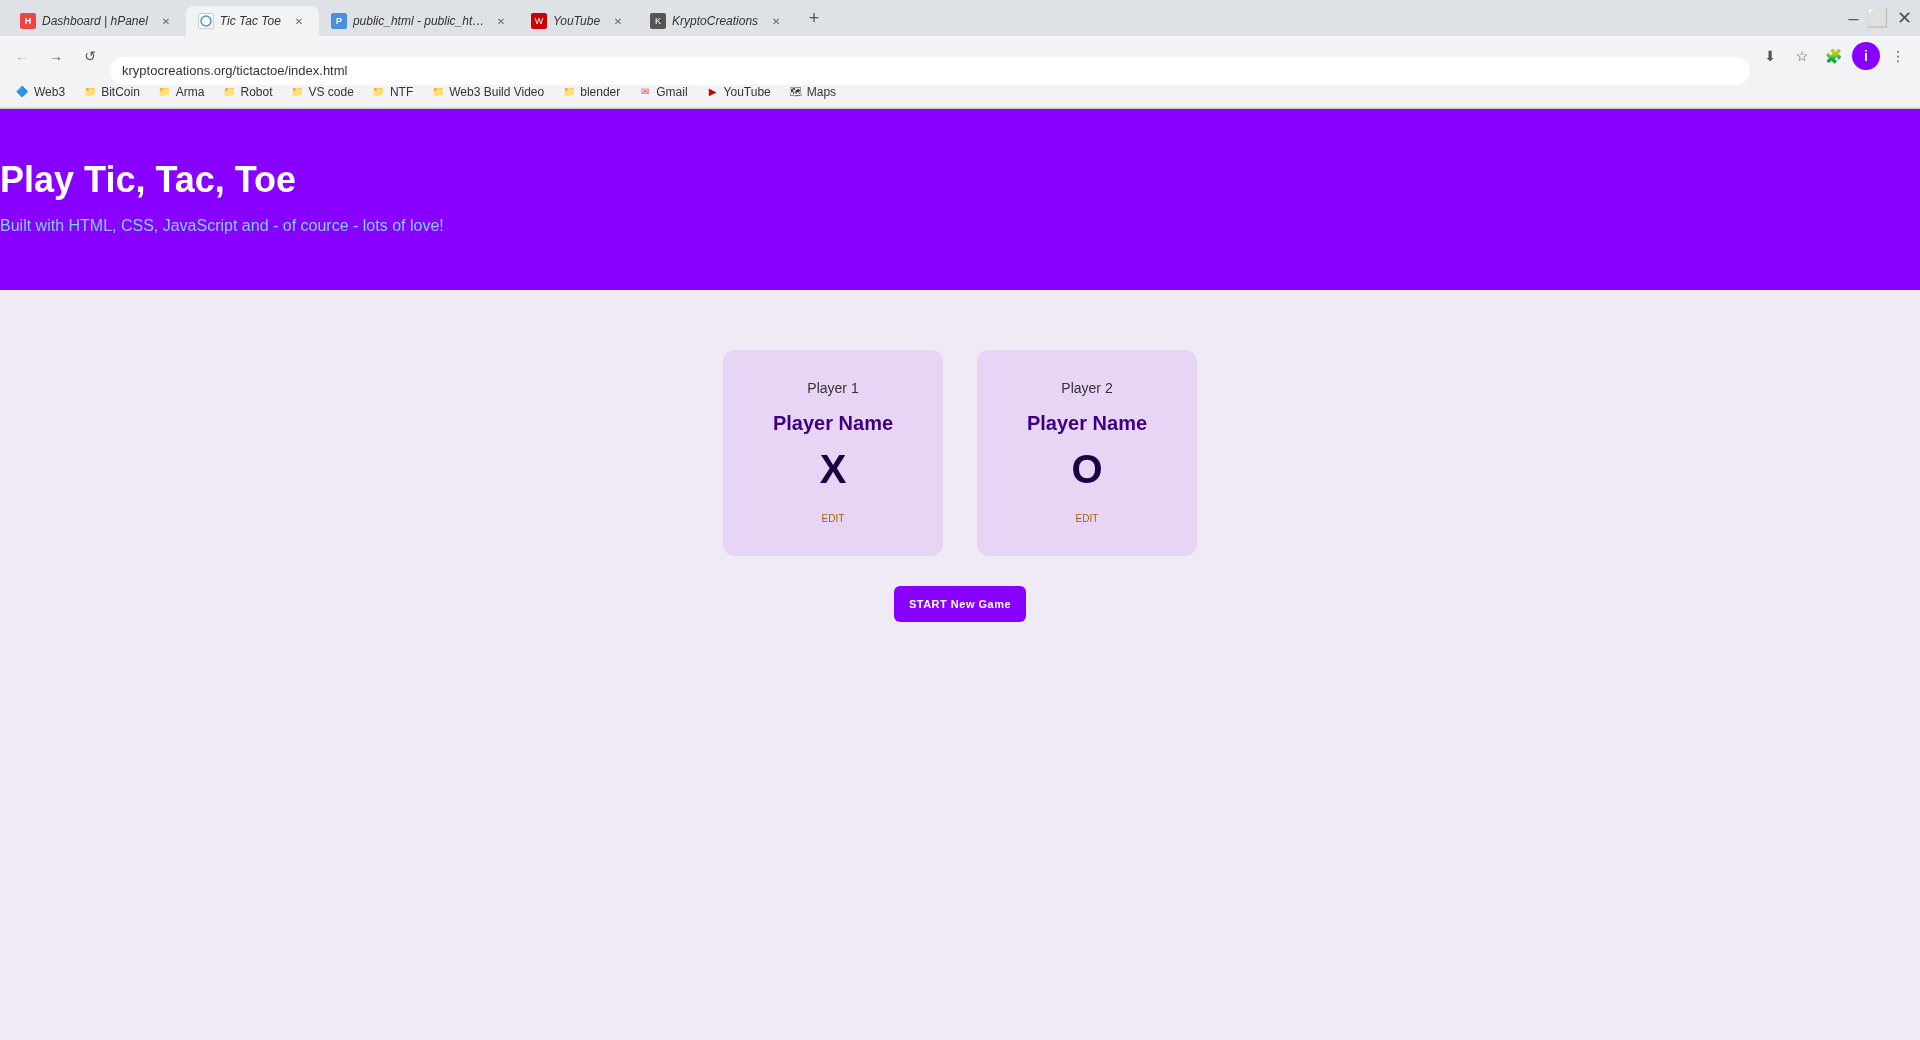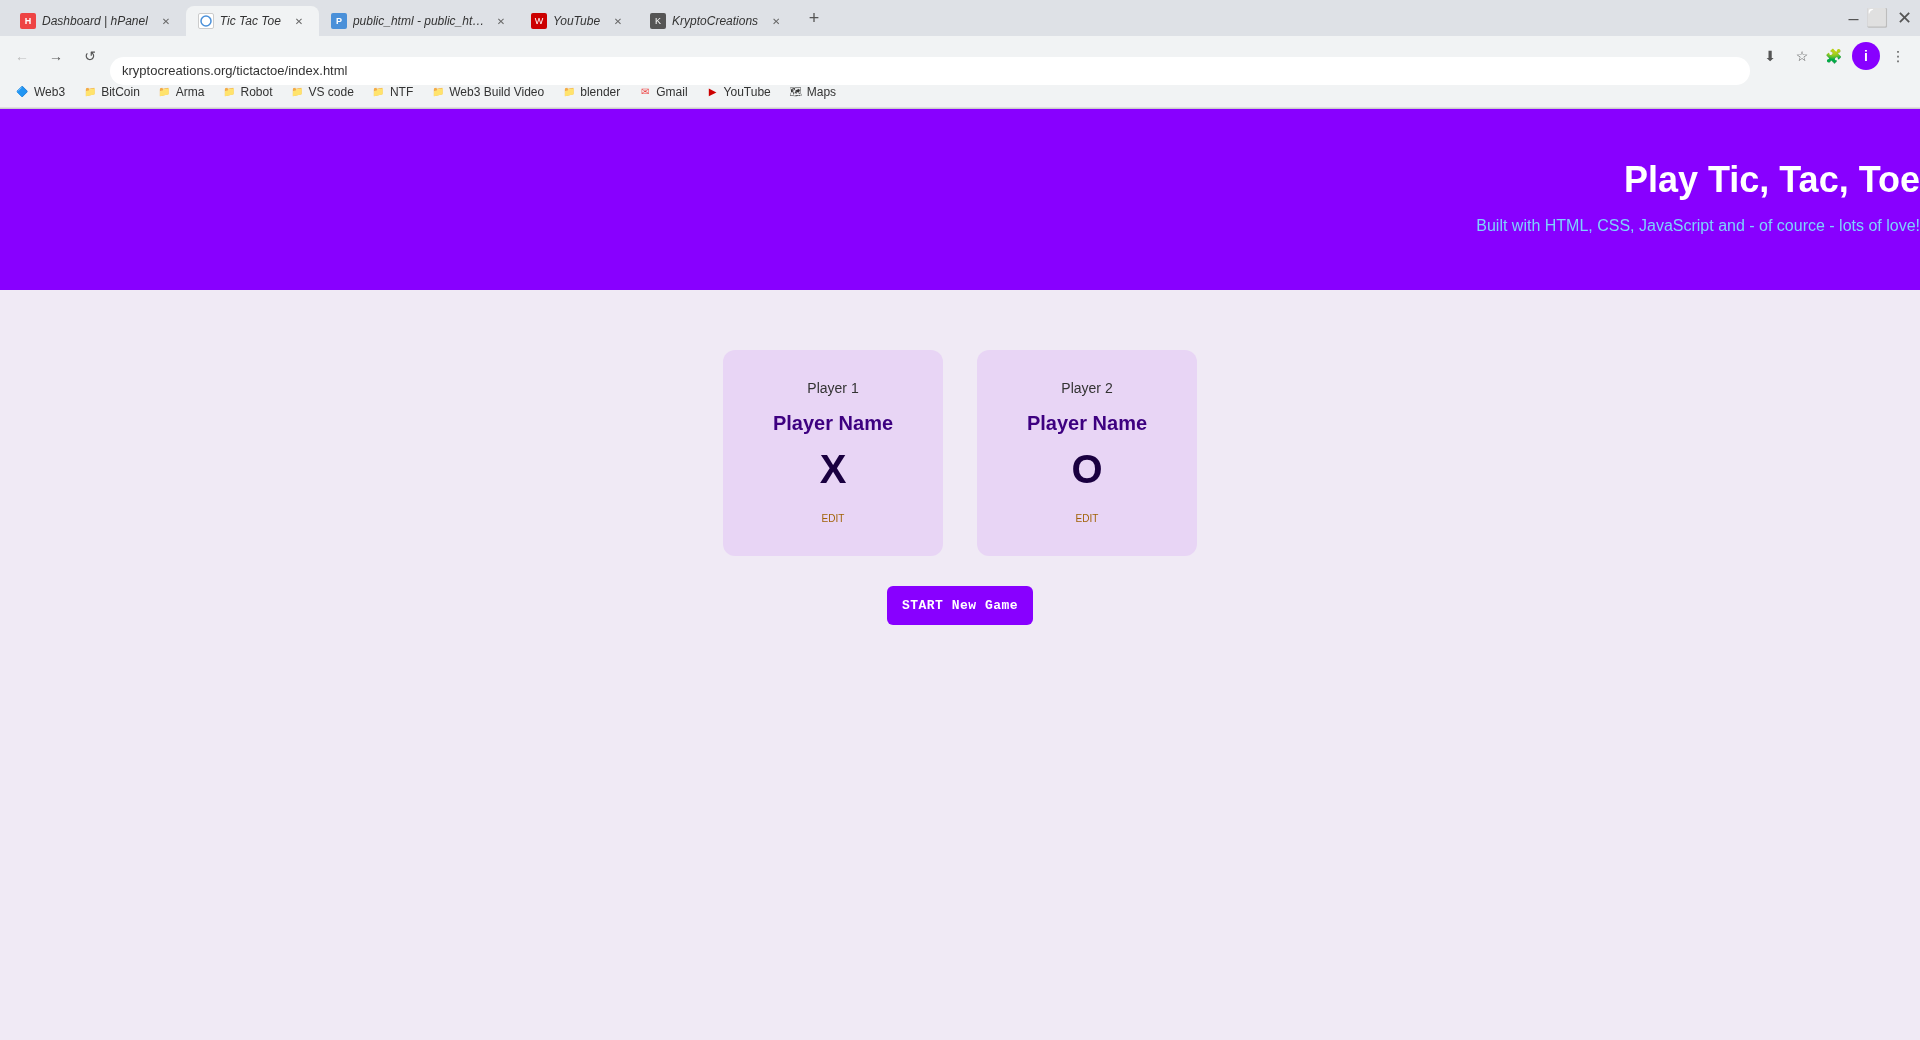--- a/index.html
+++ b/index.html
@@ -198,21 +198,21 @@
       align-items: center;
       justify-content: center;
       font-size: 10px;
     }
 
     
     .page-header {
       background: #8800ff;
       width: 100%;
       padding: 50px 0 55px 0;
-      text-align: right;
+      text-align: left;
     }
 
     .page-header h1 {
       color: white;
       font-size: 36px;
       font-weight: bold;
       margin-bottom: 16px;
     }
 
     .page-header p {
@@ -271,25 +271,24 @@
       cursor: pointer;
       text-decoration: none;
     }
 
     .start-btn {
       background: #8800ff;
       color: white;
       border: none;
       border-radius: 6px;
       padding: 12px 15px;
-      font-size: 13px;
+      font-size: 11px;
       font-weight: bold;
       cursor: pointer;
       letter-spacing: 0.5px;
-      font-family: Liberation Mono, monospace;
     }
 
     
     .favicon-hpanel { background: #e44; color: white; font-size: 9px; font-weight: bold; }
   </style>
 </head>
 <body>
 
 <div class="browser-chrome">
 

